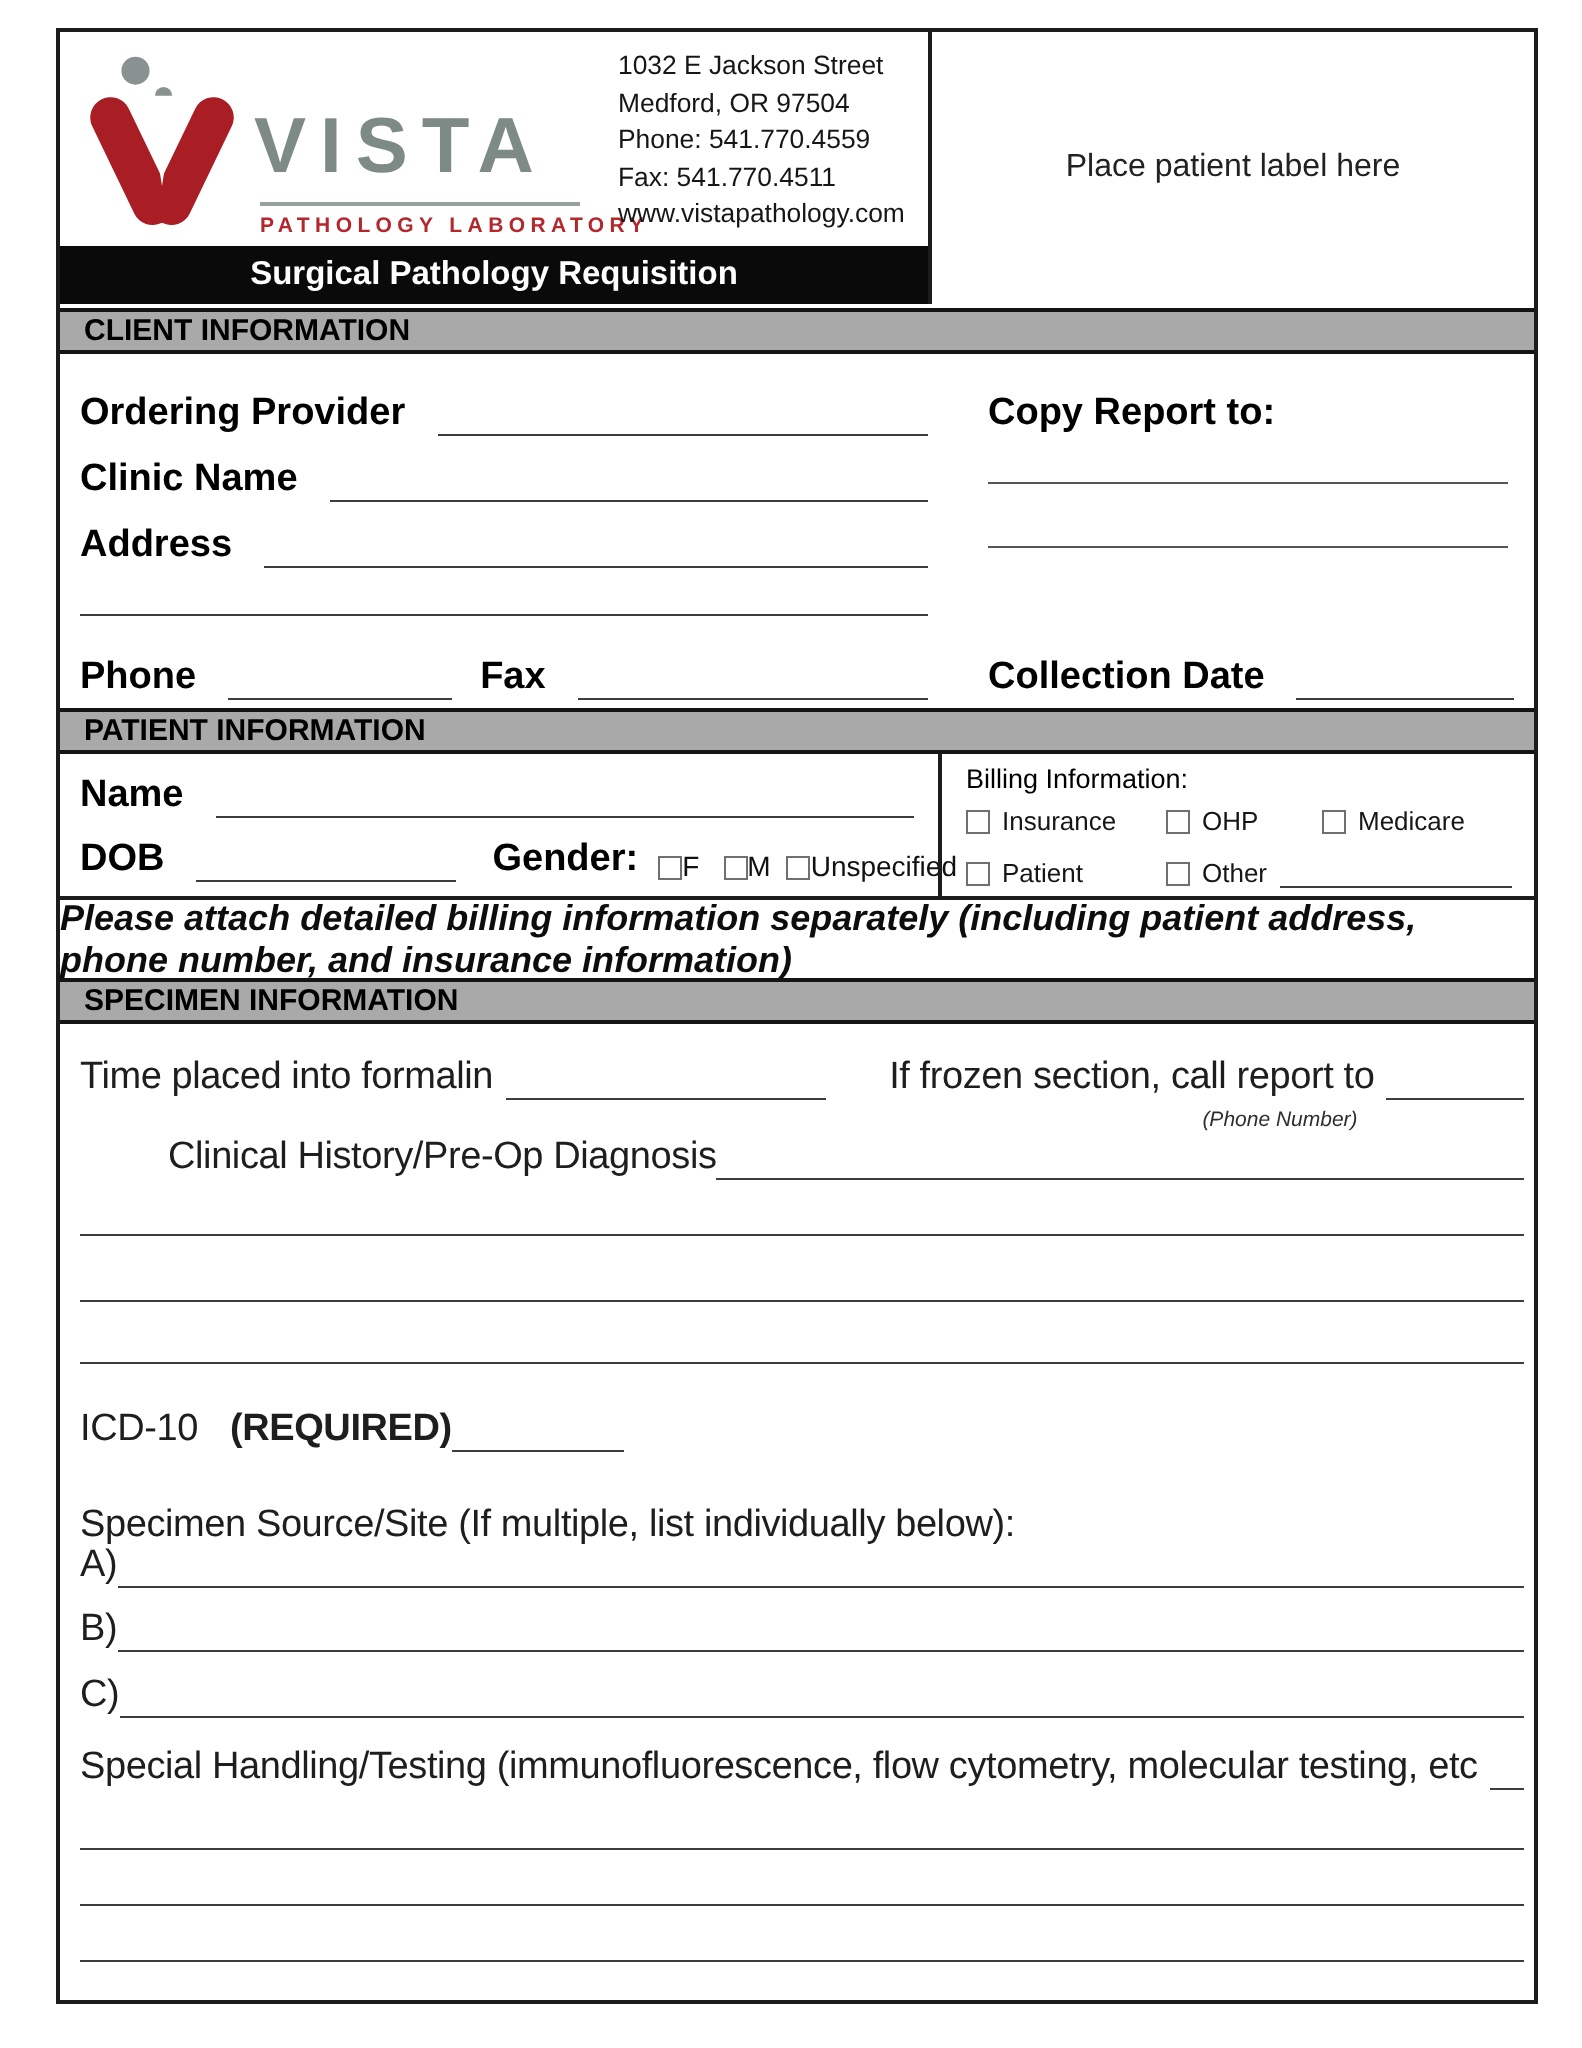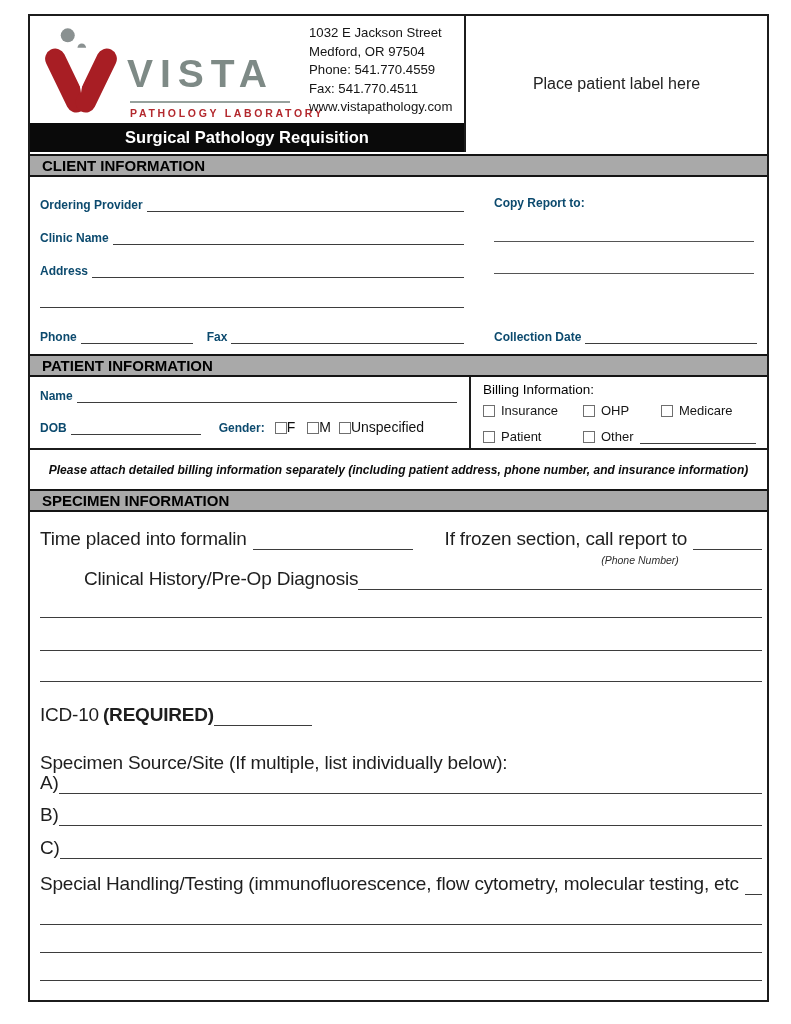--- a/index.html
+++ b/index.html
@@ -32,21 +32,21 @@
             display:flex; align-items:center; padding-left:12px;
             font-size:15px; font-weight:700; color:#000; }
   #client-bar { top:138px; }
   #patient-bar { top:338px; }
   #specimen-bar { top:473px; }
 
   
   .row { position:absolute; display:flex; align-items:flex-end; }
   .fill { border-bottom:1.7px solid #3d3d3d; height:16px; }
   .grow { flex:1; }
-  .b15 { font-size:12px; font-weight:700; color:#0c4a6e; white-space:nowrap; }
+  .b15 { font-size:19px; font-weight:700; color:#000000; white-space:nowrap; }
   .sp  { font-size:19px; color:#1e1e1e; letter-spacing:-0.2px; white-space:nowrap; }
   .bold { font-weight:700; }
   .bline { position:absolute; left:10px; right:5px; height:0; border-bottom:1.7px solid #3d3d3d; }
 
   
   #row-provider { top:180px; left:10px; width:424px; }
   #row-clinic   { top:213px; left:10px; width:424px; }
   #row-address  { top:246px; left:10px; width:424px; }
   #addr-line2   { position:absolute; top:276px; left:10px; width:424px; height:16px;
                   border-bottom:1.7px solid #3d3d3d; }
@@ -70,38 +70,38 @@
   .bopt { position:absolute; display:flex; align-items:flex-end; gap:6px; font-size:13px;
           color:#161616; white-space:nowrap; }
   #bopt-insurance { left:12px;  top:26px; }
   #bopt-ohp       { left:112px; top:26px; }
   #bopt-medicare  { left:190px; top:26px; }
   #bopt-patient   { left:12px;  top:52px; }
   #bopt-other     { left:112px; top:52px; }
   #other-fill { width:116px; height:14px; border-bottom:1.7px solid #3d3d3d; margin-left:0; }
   #note-row { position:absolute; top:432px; left:0; width:100%; height:41px;
               border-top:2px solid #1c1c1c; display:flex; align-items:center;
-              justify-content:center; font-size:12px; font-weight:700; font-style:italic;
+              justify-content:center; font-size:18px; font-weight:700; font-style:italic;
               color:#0d0d0d; }
 
   
   #sp-formalin { top:518px; left:10px; right:5px; height:16px; }
   #sp-phone-hint { position:absolute; top:538px; left:520px; width:180px; text-align:center;
                    font-size:10.5px; font-style:italic; color:#2e2e2e; }
   #sp-clinical { top:558px; left:10px; right:5px; height:16px;margin-left:44px; }
   #bl1 { top:601px; } #bl2 { top:634px; } #bl3 { top:665px; }
   #sp-icd { top:688px; left:10px; width:272px; }
   #sp-source-label { position:absolute; top:736px; left:10px;text-align:center; }
   #sp-a { top:762px; left:10px; right:5px; height:16px; }
   #sp-b { top:794px; left:10px; right:5px; height:16px; }
   #sp-c { top:827px; left:10px; right:5px; height:16px; }
   #sp-special { top:863px; left:10px; right:5px; height:16px; }
   #bl4 { top:908px; } #bl5 { top:936px; } #bl6 { top:964px; }
 
-  .ml6 { margin-left:6px; } .ml4 { margin-left:4px; }
+  .ml6 { margin-left:6px; } .ml4 { margin-left:16px; }
   .gap32 { width:32px; flex:none; } .gap14 { width:14px; flex:none; }
   .gap18 { width:18px; flex:none; } .gap12 { width:12px; flex:none; }
   .gap10 { width:10px; flex:none; } .gap8 { width:8px; flex:none; }
   .w112 { width:112px; flex:none; } .w130 { width:130px; flex:none; }
   .w160 { width:160px; flex:none; }
 </style>
 </head>
 <body>
 
 <div class="page">

